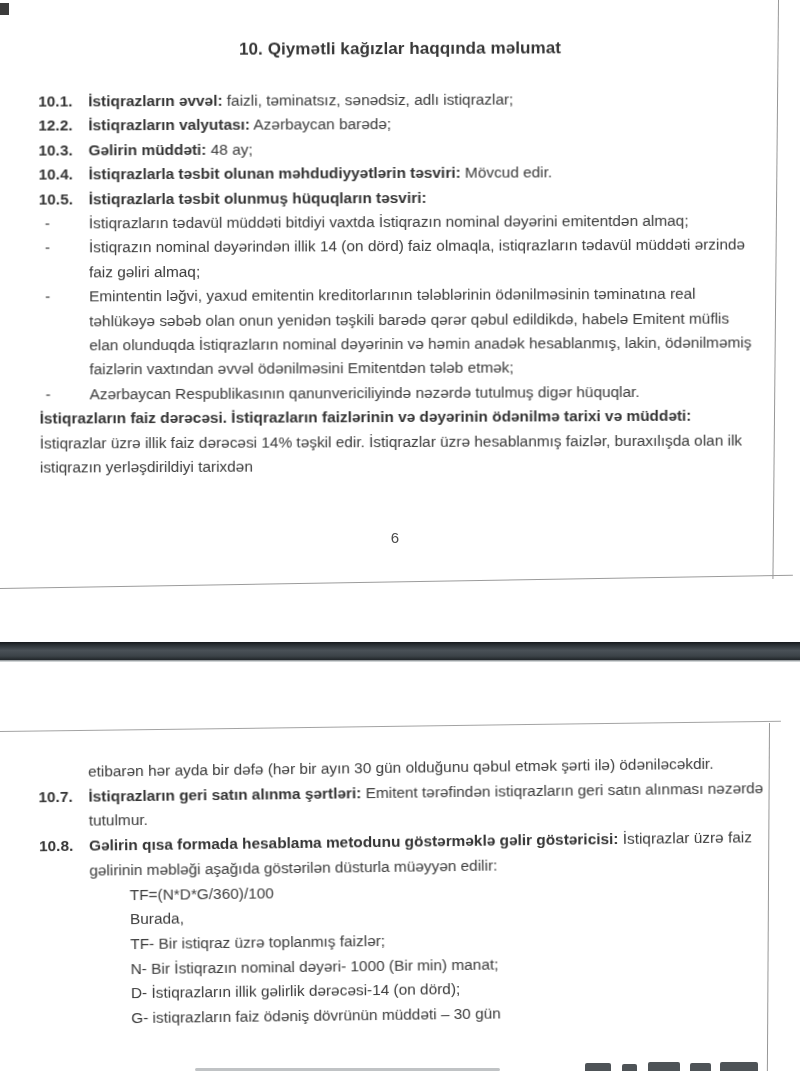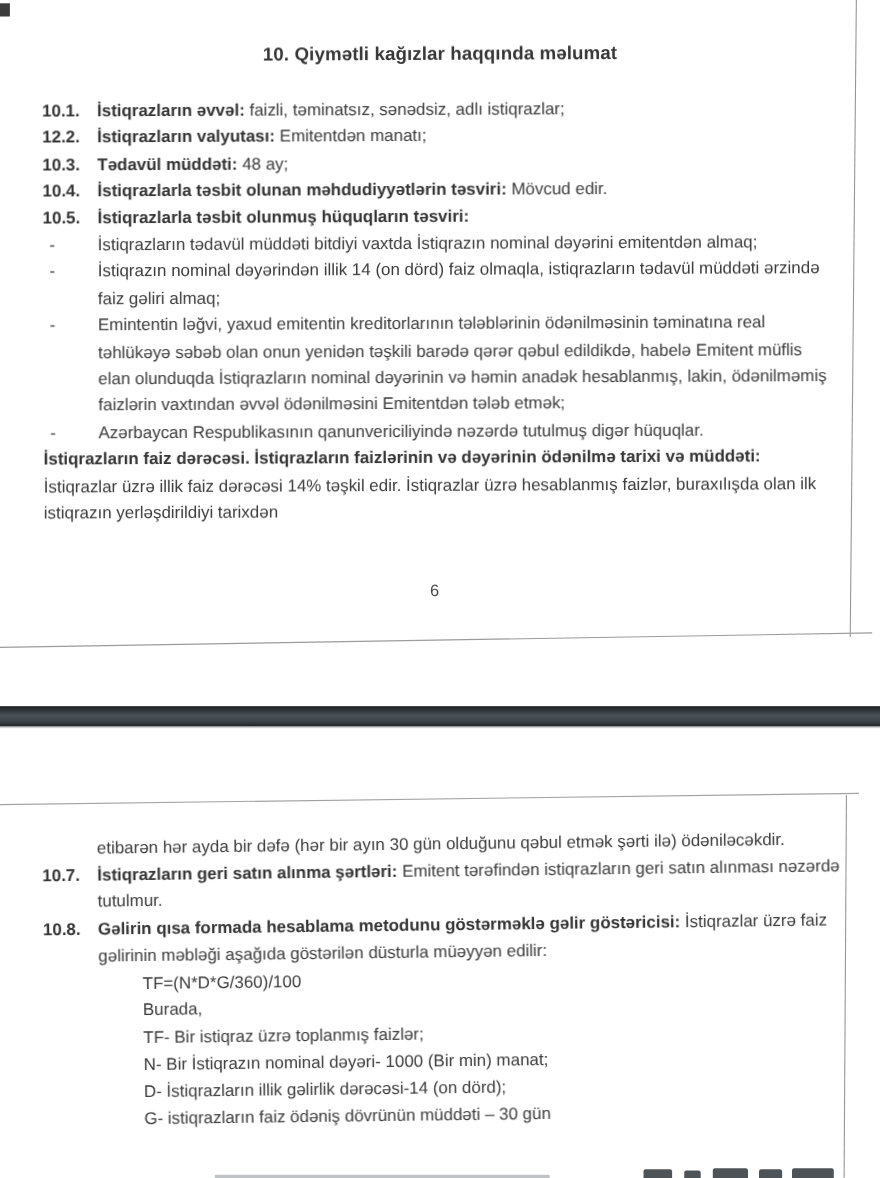--- a/index.html
+++ b/index.html
@@ -74,26 +74,26 @@
   <div class="title">10. Qiymətli kağızlar haqqında məlumat</div>
   <div class="list">
 
     <div class="item">
       <span class="num">10.1.</span>
       <div class="body"><b>İstiqrazların əvvəl:</b> <span>faizli, təminatsız, sənədsiz, adlı istiqrazlar;</span></div>
     </div>
 
     <div class="item">
       <span class="num">12.2.</span>
-      <div class="body"><b>İstiqrazların valyutası:</b> <span>Emitentdən manatı;</span></div>
+      <div class="body"><b>İstiqrazların valyutası:</b> <span>Azərbaycan barədə;</span></div>
     </div>
 
     <div class="item">
       <span class="num">10.3.</span>
-      <div class="body"><b>Tədavül müddəti:</b> <span>48 ay;</span></div>
+      <div class="body"><b>Gəlirin müddəti:</b> <span>48 ay;</span></div>
     </div>
 
     <div class="item">
       <span class="num">10.4.</span>
       <div class="body"><b>İstiqrazlarla təsbit olunan məhdudiyyətlərin təsviri:</b> <span>Mövcud edir.</span></div>
     </div>
 
     <div class="item">
       <span class="num">10.5.</span>
       <div class="body"><b>İstiqrazlarla təsbit olunmuş hüquqların təsviri:</b> <span></span></div>

